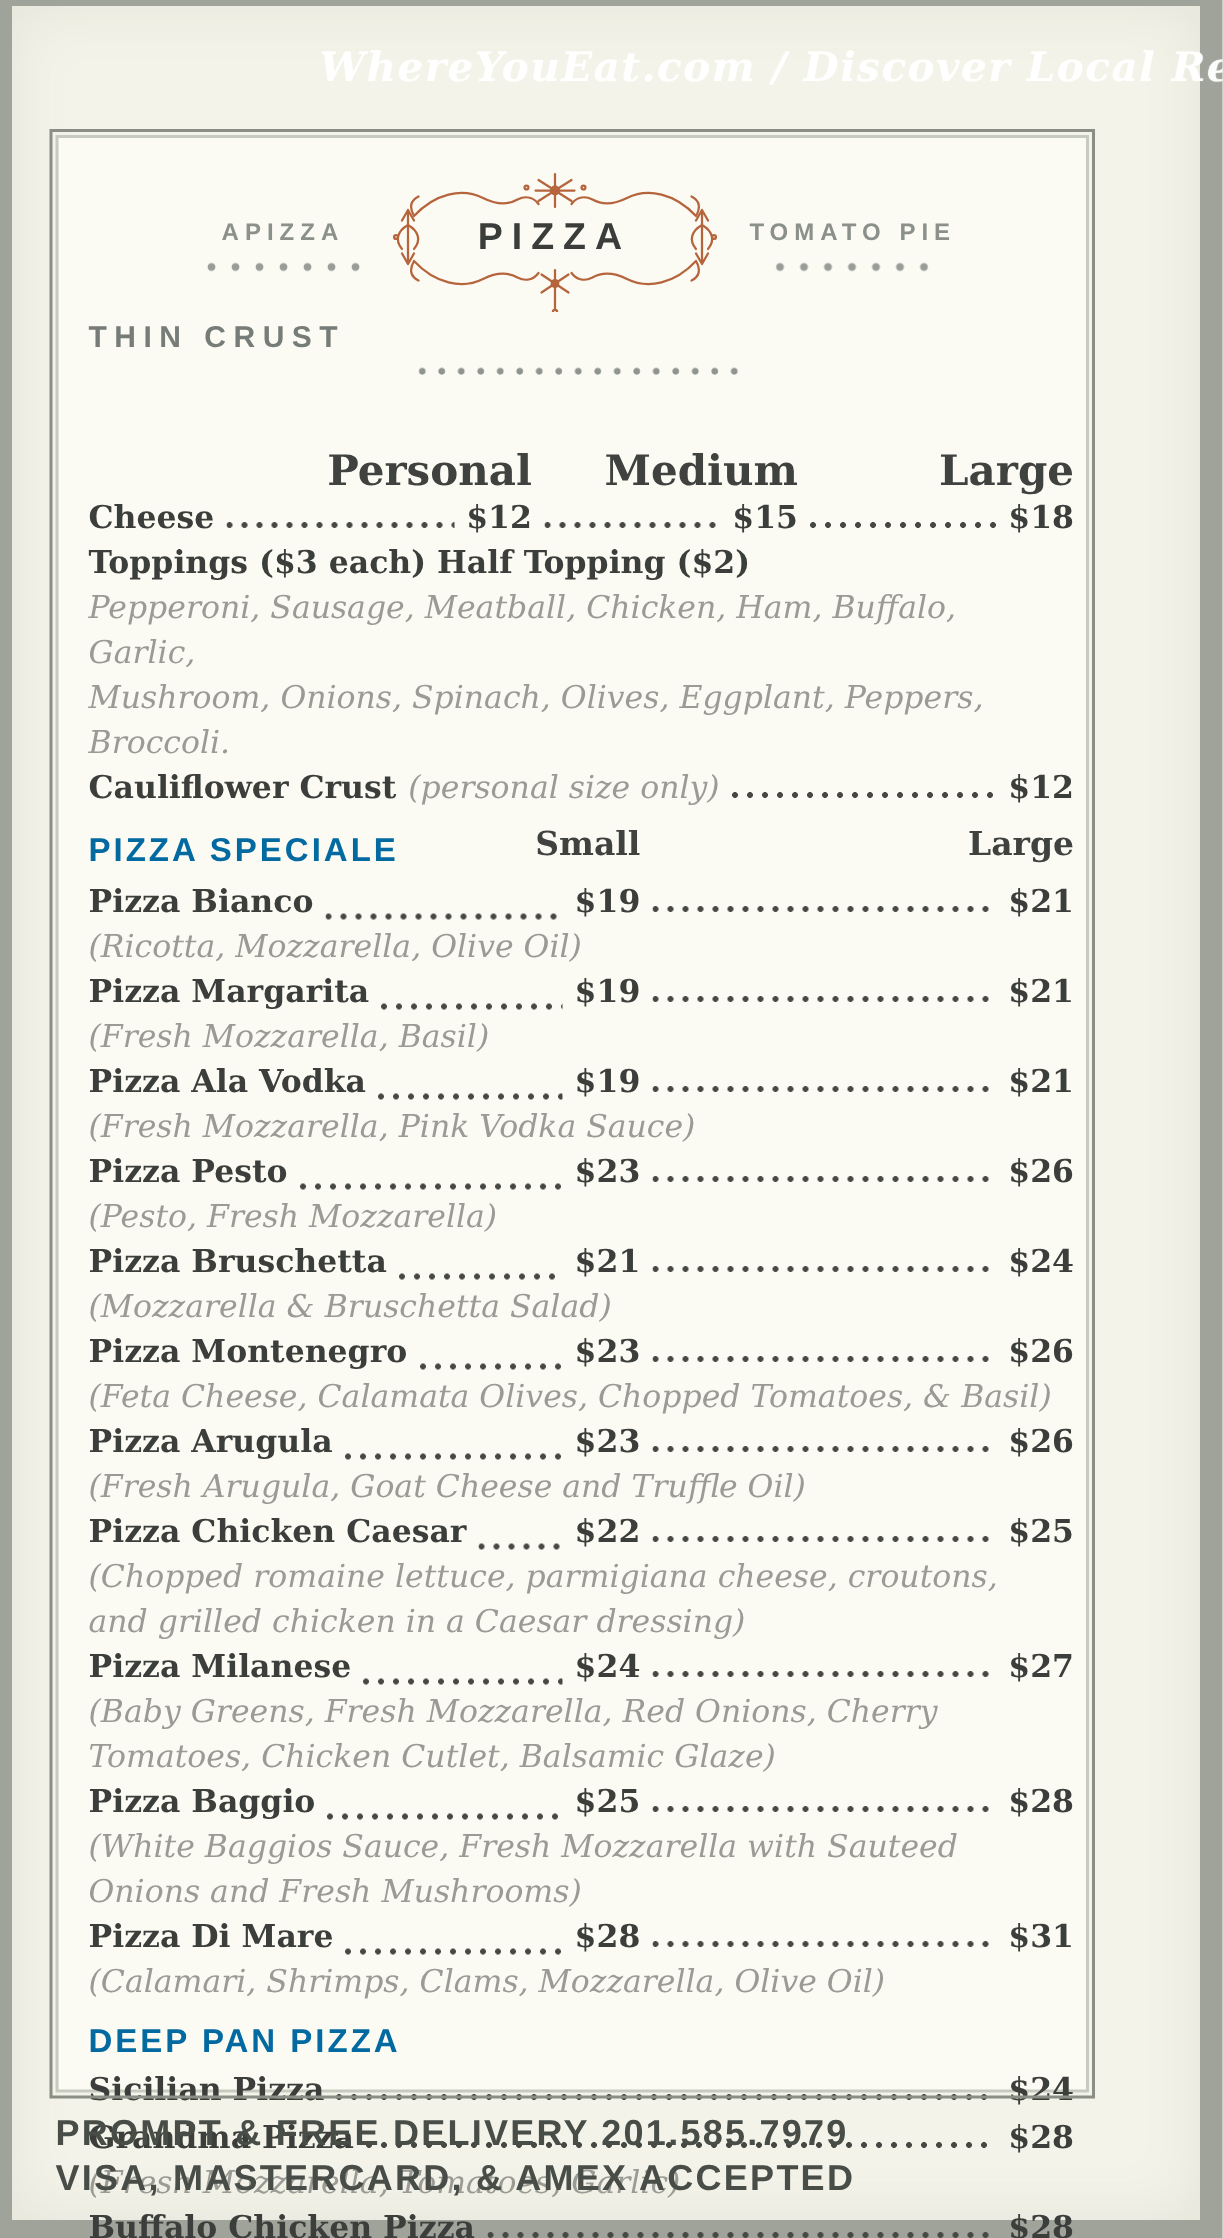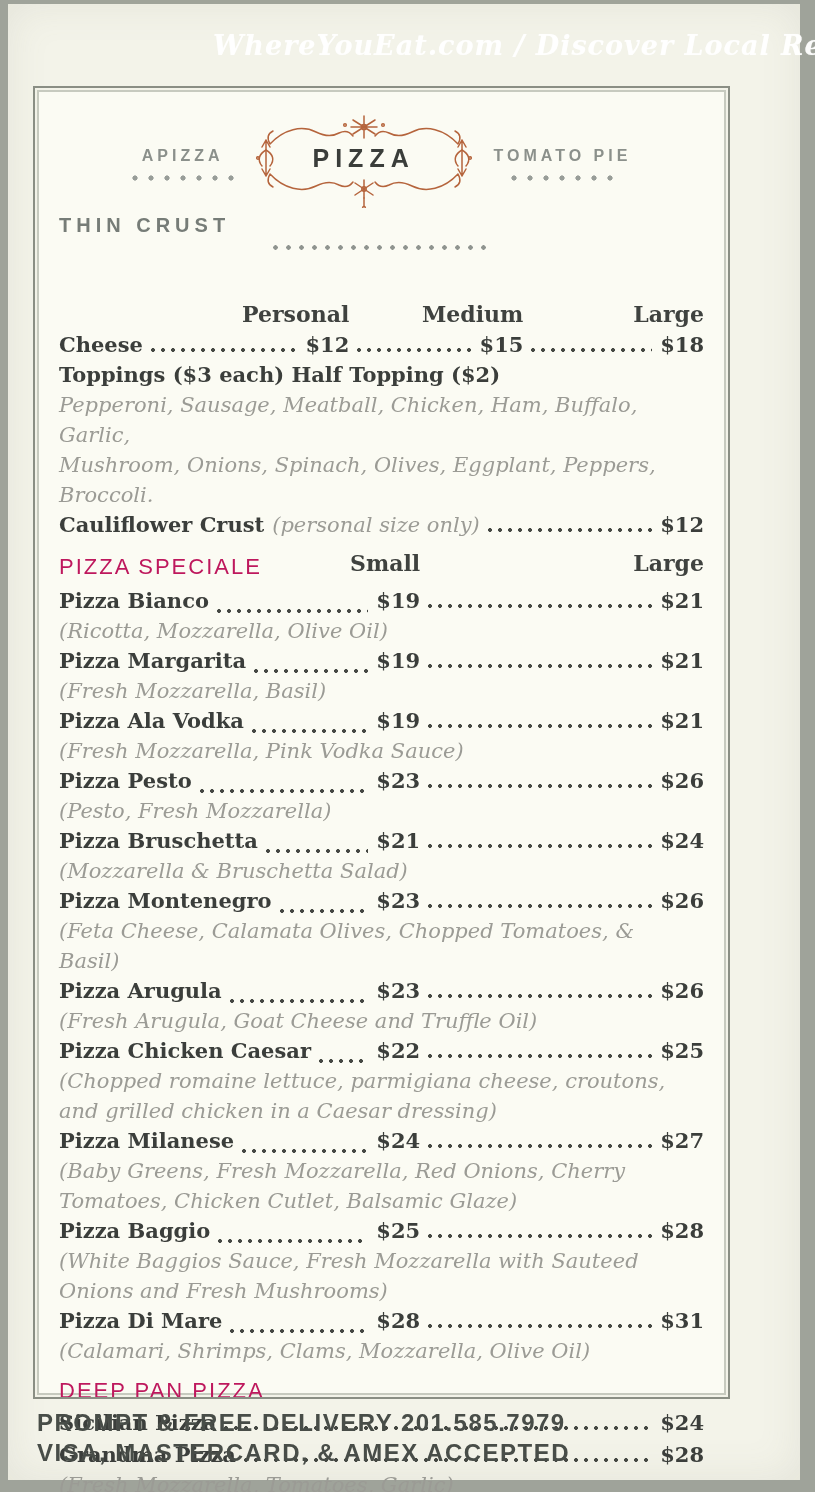--- a/index.html
+++ b/index.html
@@ -25,21 +25,21 @@
     text-shadow:0 0 1px rgba(255,255,255,0.5);
     white-space:nowrap;
   }
   .panel{
     position:absolute; left:29px; top:86px;
     width:689px; height:1305px; box-sizing:border-box;
     background:#fbfbf3;
     border:2px solid #c7cabf;
     outline:2px solid #8a8e84;
     outline-offset:2px;
-    padding:10px 20px 0 20px;
+    padding:10px 8px 0 20px;
   }
   
   .menu-header{display:flex; align-items:center; justify-content:center; gap:22px; margin-top:6px;}
   .side-label{display:flex; flex-direction:column; align-items:center; gap:10px; margin-top:12px;}
   .side-label .label-text{
     font-family:"Liberation Sans", sans-serif; font-weight:bold;
     font-size:16px; letter-spacing:4px; color:#8b908b;
   }
   .dotrow{height:6px; background:radial-gradient(circle at 3px 3px, #989d98 2.3px, transparent 2.9px) repeat-x; background-size:16px 6px;}
   .side-label .dotrow{width:102px;}
@@ -60,29 +60,29 @@
   .thin-dots{width:218px; margin:8px auto 4px auto; background:radial-gradient(circle at 2.5px 2.5px, #8f948f 2px, transparent 2.5px) repeat-x; background-size:13px 5px; height:5px;}
   
   .row{display:flex; align-items:baseline; font-weight:bold; font-size:21px; color:#3b3e3b; line-height:30px;}
   .leader{flex:1 1 auto; height:4px; margin:0 8px 3px 8px; align-self:auto;
     background:radial-gradient(circle at 2px 2px, #454843 1.7px, transparent 2.2px) repeat-x; background-size:10px 4px;}
   .price{white-space:nowrap;}
   .seg1{flex:0 0 56%; display:flex; align-items:flex-end;}
   .sega{flex:0 0 45%; display:flex; align-items:baseline;}
   .segb{flex:0 0 27%; display:flex; align-items:baseline;}
   .segr{flex:1 1 auto; display:flex; align-items:baseline;}
-  .cols3{display:flex; font-weight:bold; font-size:22px; color:#3f423f; line-height:32px;margin-top:48px;}
+  .cols3{display:flex; font-weight:bold; font-size:28px; color:#3f423f; line-height:32px;margin-top:48px;}
   .cols3 .c1{flex:0 0 45%; text-align:right;}
   .cols3 .c2{flex:0 0 27%; text-align:right;}
   .cols3 .c3{flex:1 1 auto; text-align:right;}
   .desc{font-style:italic; font-weight:normal; font-size:21px; color:#9b9b95; line-height:30px; max-width:98%;}
   .note{font-style:italic; font-weight:normal; color:#9b9b95; margin-left:8px; white-space:nowrap;}
   .section-title{
-    font-family:"Liberation Sans", sans-serif; font-weight:normal;
-    font-size:22px; letter-spacing:2px; color:#be185d;
+    font-family:"Liberation Sans", sans-serif; font-weight:bold;
+    font-size:22px; letter-spacing:2px; color:#0369a1;
   }
   .spec-header{position:relative; height:36px; margin-top:10px;}
   .spec-header .section-title{position:absolute; left:0; top:4px;}
   .spec-header .col-small{position:absolute; right:44%; top:0; font-weight:bold; font-size:22px; color:#3f423f;}
   .spec-header .col-large{position:absolute; right:0; top:0; font-weight:bold; font-size:22px; color:#3f423f;}
   .deep-title{margin-top:12px; margin-bottom:4px;}
   
   .footer{
     position:absolute; left:29px; top:1404px; width:689px;
     text-align:left;

